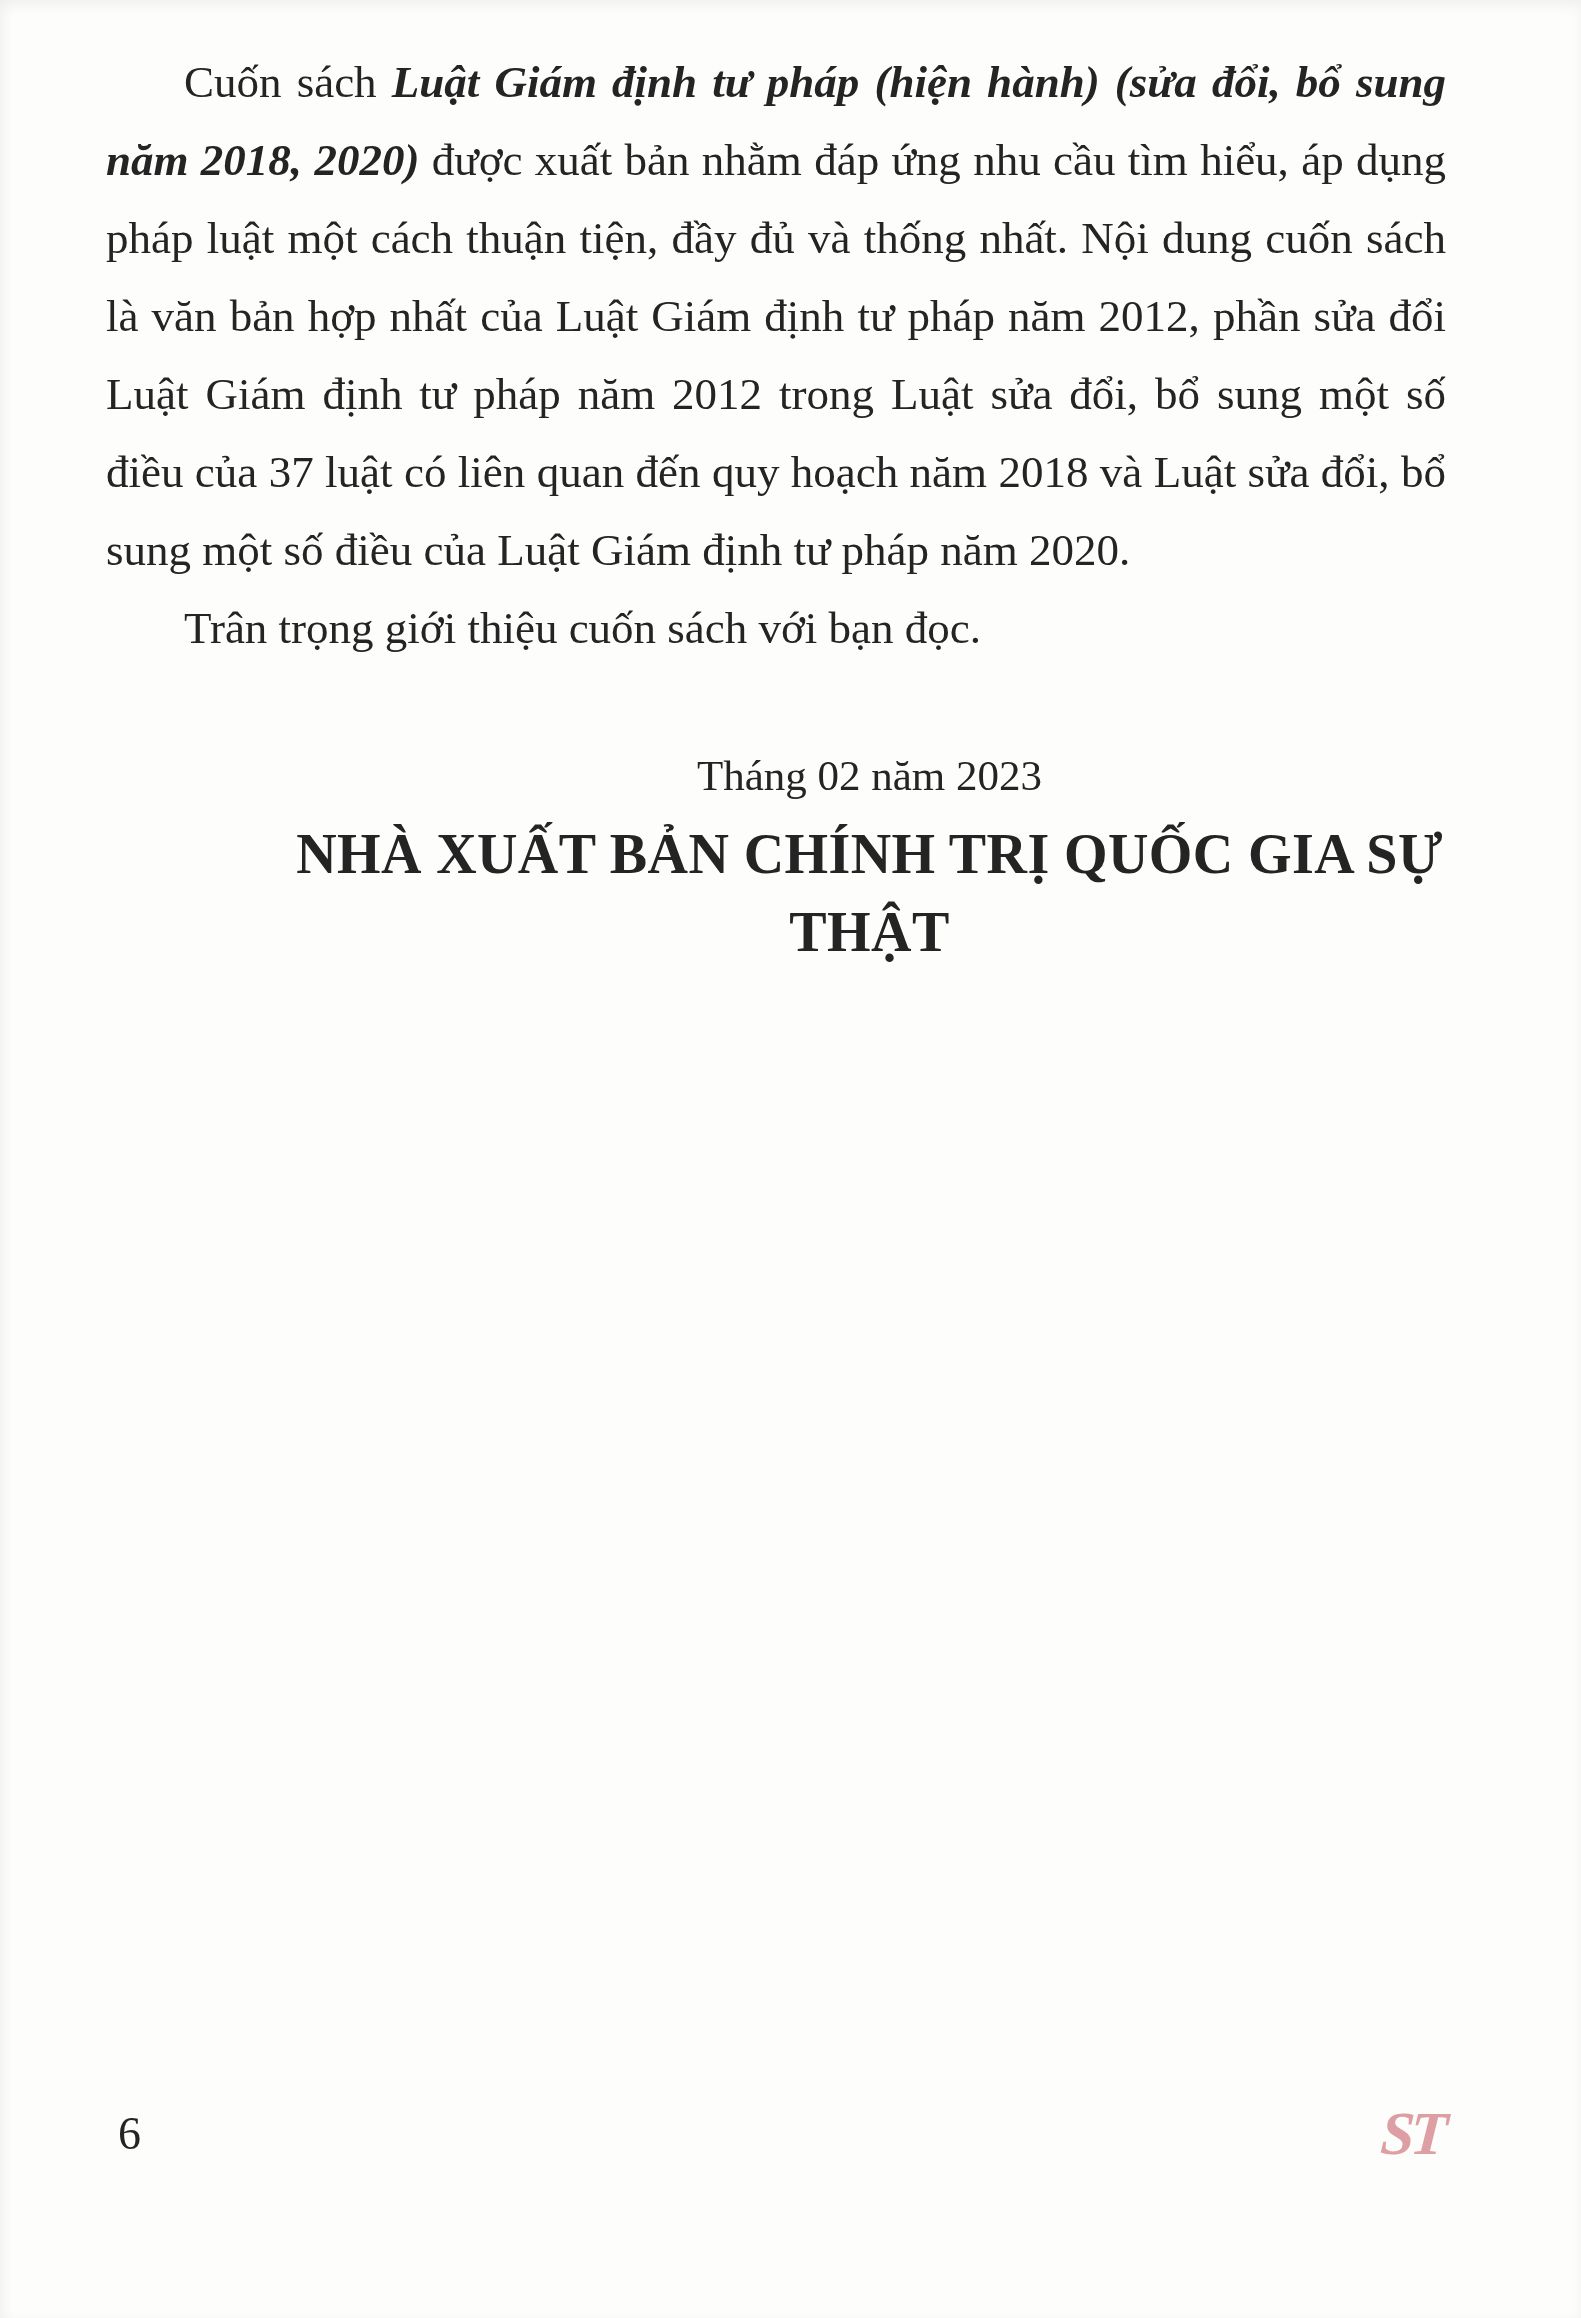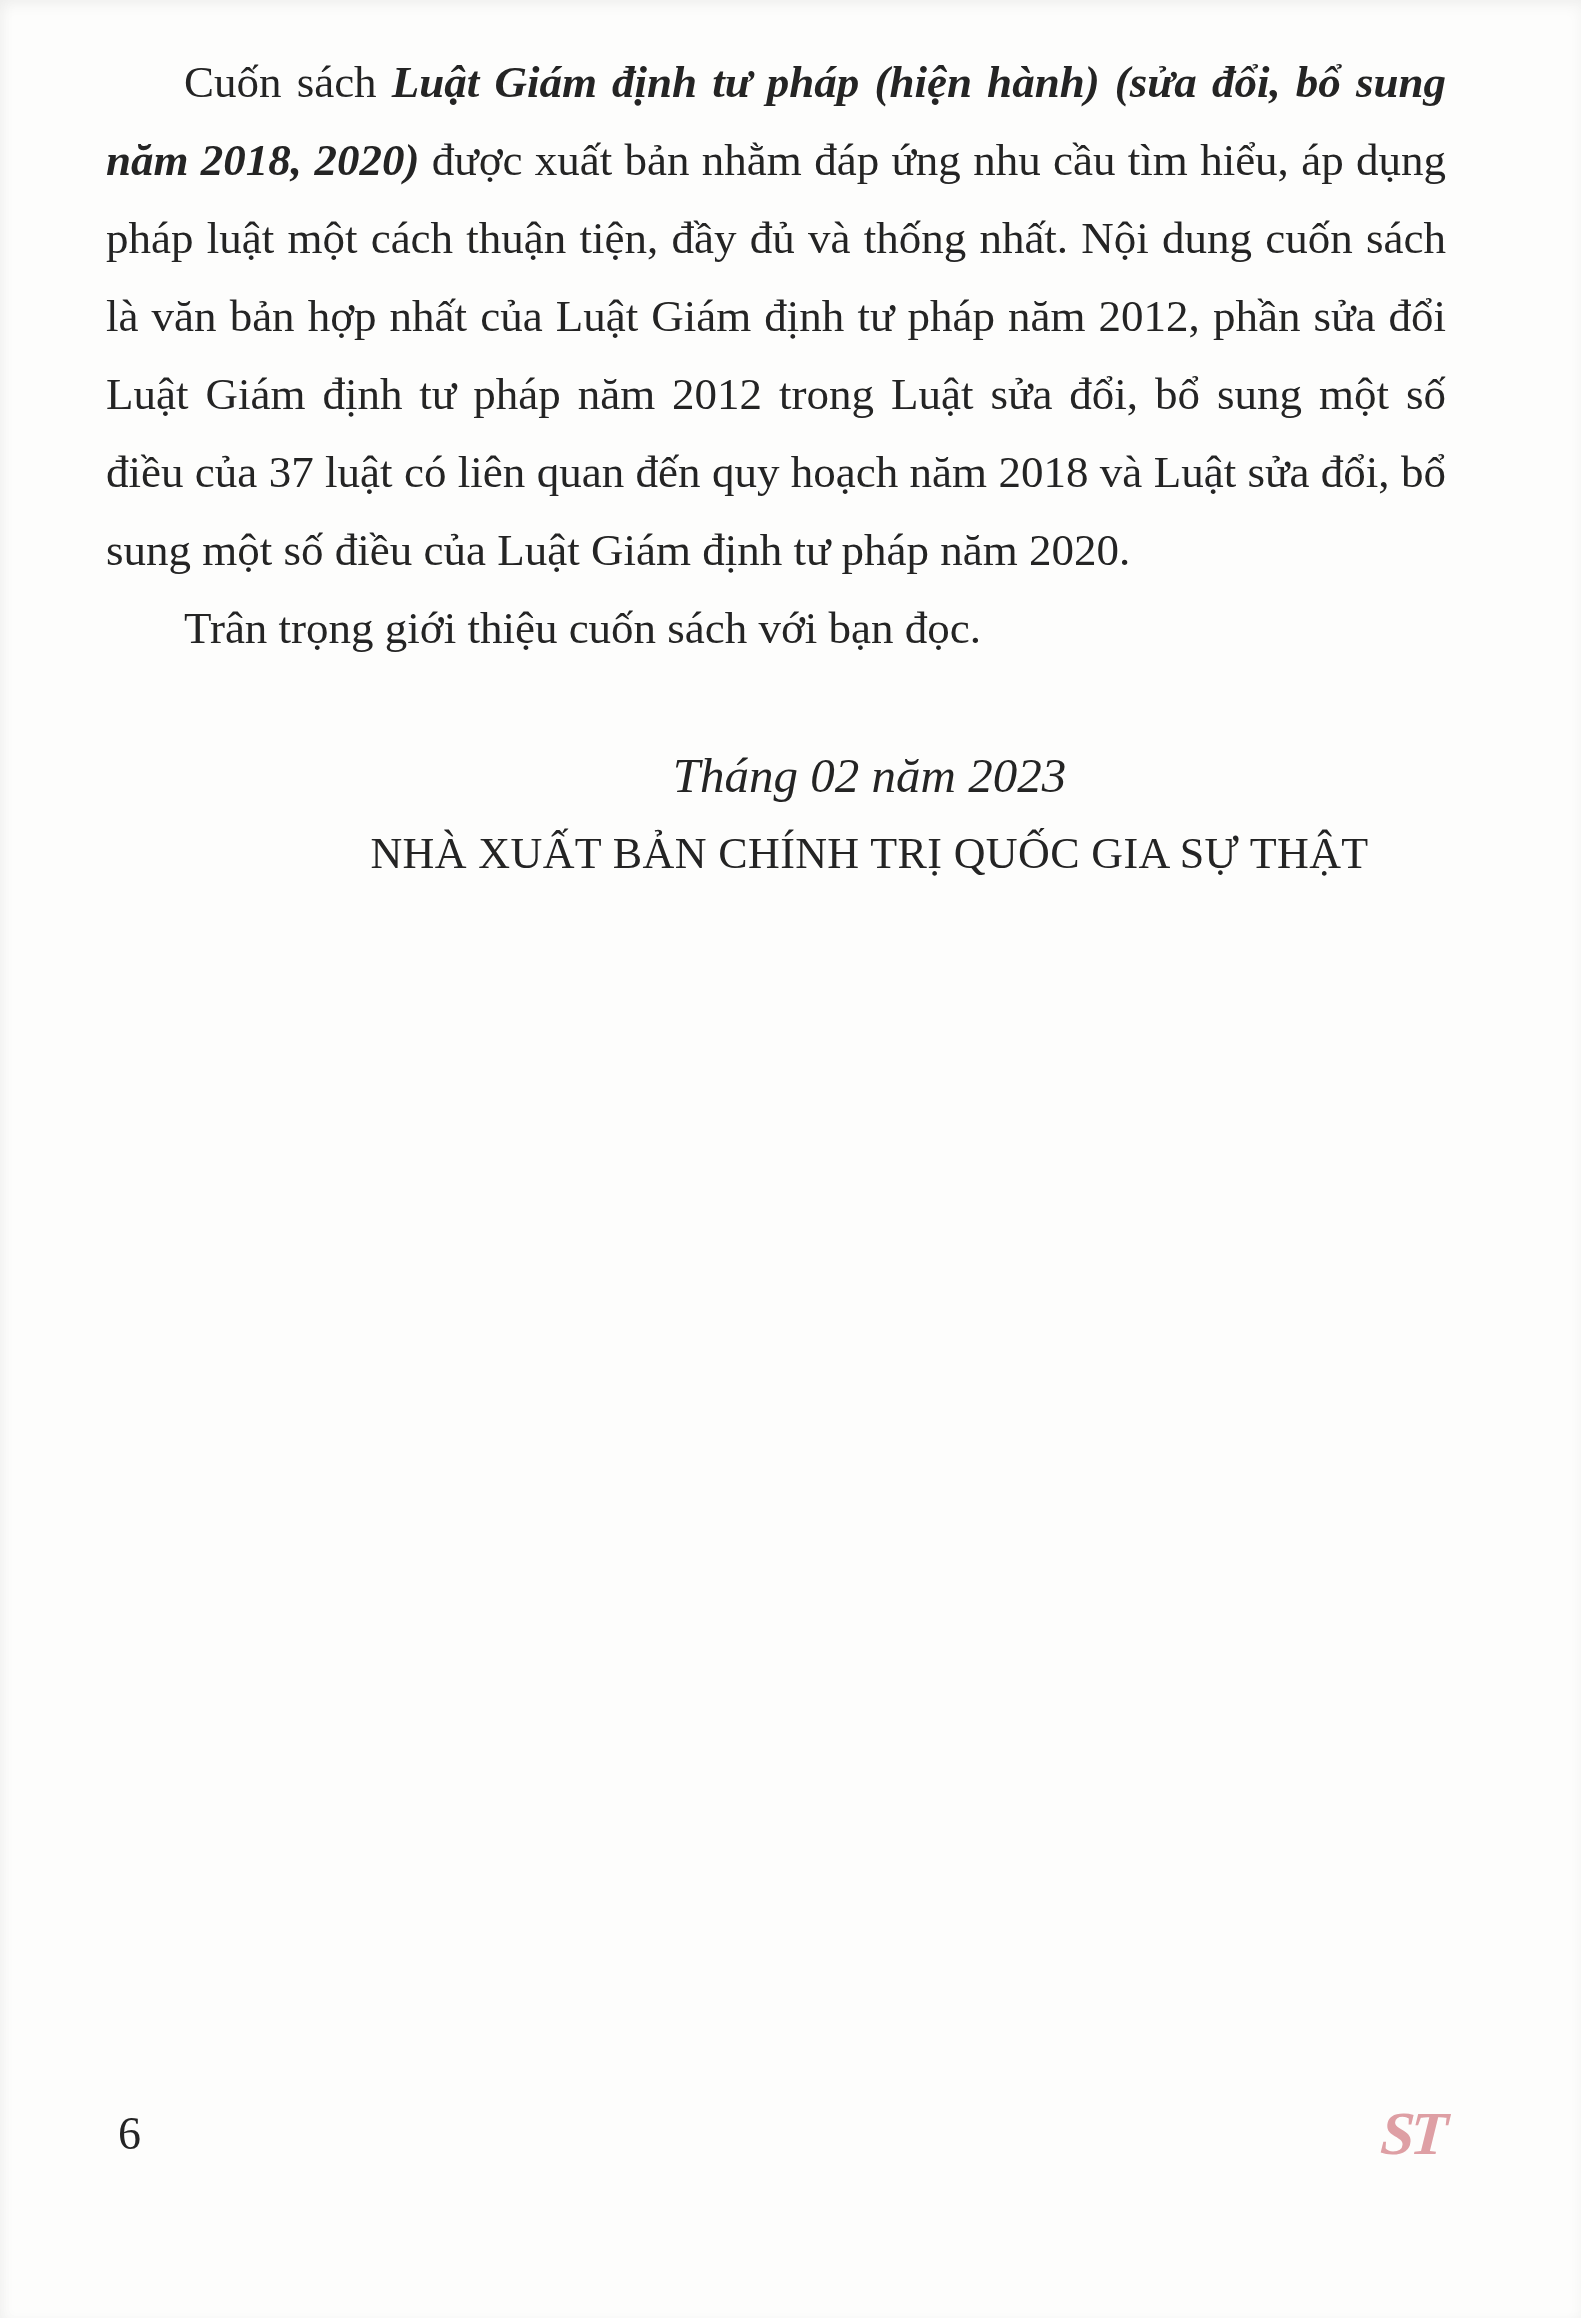--- a/index.html
+++ b/index.html
@@ -36,30 +36,30 @@
   .bold-italic {
     font-weight: bold;
     font-style: italic;
   }
   .signature {
     margin-top: 70px;
     margin-left: 187px;
     text-align: center;
   }
   .date-line {
-    font-style: italic;
-    font-size: 49px;
+    font-size: 43px;
     line-height: 78px;
     margin: 0;
   }
   .publisher-line {
-    font-size: 44px;
+    font-size: 56px;
     line-height: 78px;
     margin: 0;
     letter-spacing: 0.4px;
+    font-weight: bold;
   }
   .page-number {
     position: absolute;
     left: 118px;
     top: 2108px;
     font-size: 46px;
     line-height: 52px;
   }
   .publisher-logo {
     position: absolute;

